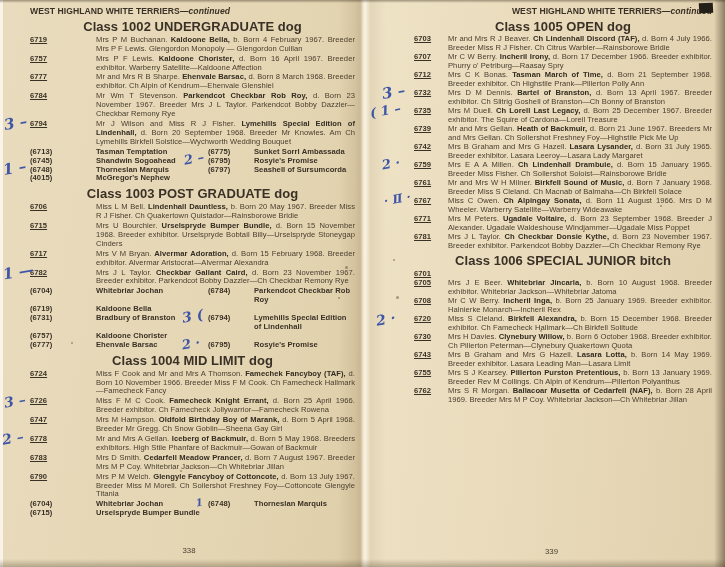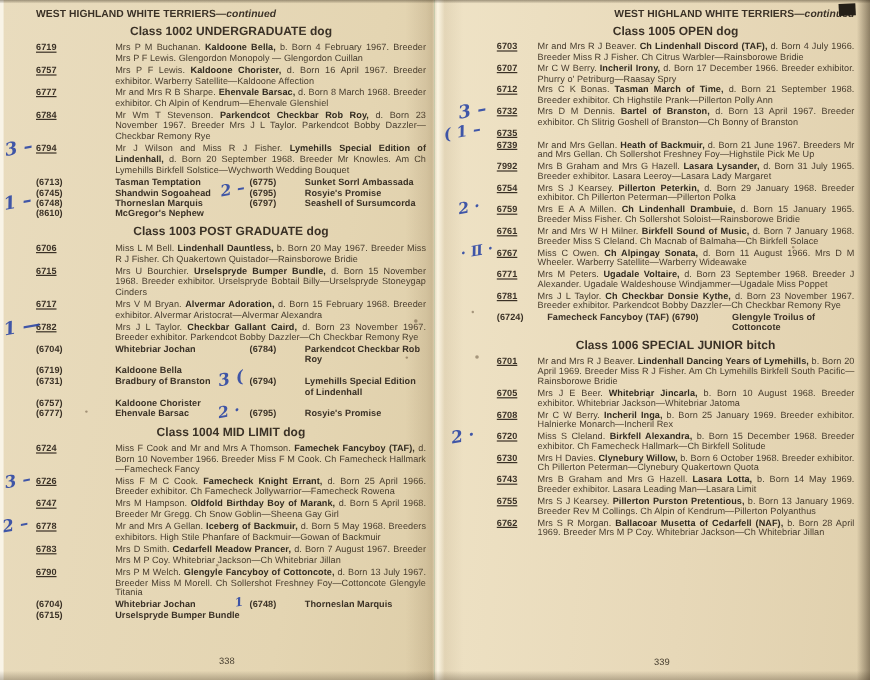--- a/index.html
+++ b/index.html
@@ -1,28 +1,28 @@
 <!DOCTYPE html>
 <html><head>
 <meta charset="utf-8">
 <style>
   html,body{margin:0;padding:0;background:#55503f;}
   .scan{position:relative;width:725px;height:567px;overflow:hidden;
-        background:#15803d;
+        background:#1d4ed8;
         font-family:"Liberation Sans",sans-serif;color:#473c2d;
         box-shadow:inset 0 -8px 14px rgba(60,45,25,.25), inset 0 6px 8px -6px rgba(40,30,15,.4);}
   .page{position:absolute;top:0;bottom:0;box-sizing:border-box;font-size:7.6px;line-height:8.9px;letter-spacing:.05px;}
   .pg-l{left:0;width:362px;padding:7px 7px 0 30px;
         background:linear-gradient(100deg,#e9dcbe,#e4d5b2 70%,#decea9);}
   .pg-r{left:362px;width:363px;padding:7px 13px 0 52px;line-height:8.5px;
         background:linear-gradient(95deg,#efe3c6,#e7d8b8 60%,#e0d0ad);}
   .page-header{font-weight:bold;font-size:8.6px;margin-bottom:7px;color:#3a3126;white-space:nowrap;}
   .pg-r .page-header{text-align:right;}
   .hdr-cont{font-style:italic;}
-  .class-heading{text-align:center;font-weight:bold;font-size:10px;margin:7px 0 4px;color:#3a3126;}
+  .class-heading{text-align:center;font-weight:bold;font-size:13px;margin:7px 0 4px;color:#3a3126;}
   .entry{display:flex;margin-bottom:1px;}
   .e-num{flex:none;font-weight:bold;position:relative;color:#3a3126;text-decoration:underline;}
   .pg-l .e-num{width:66px;}
   .pg-r .e-num{width:34px;}
   .e-body{flex:1;text-align:justify;}
   b.dog{color:#322b20;}
   .xlist{margin:1px 0 2px;}
   .xrow{display:flex;}
   .xc0{display:flex;flex:none;}
   .xc1{display:flex;flex:1;}
@@ -100,21 +100,21 @@
               <div class="xn"><span class="hand" style="left: -27px; top: -2px; font-size: 15px;">1 –</span><span>(6748)</span></div>
               <div class="xt">Thorneslan Marquis</div>
             </div>
             <div class="xc1">
               <div class="xn"><span>(6797)</span></div>
               <div class="xt">Seashell of Sursumcorda</div>
             </div>
           </div>
           <div class="xrow">
             <div class="xc0">
-              <div class="xn"><span>(8610)</span></div>
+              <div class="xn"><span>(4015)</span></div>
               <div class="xt">McGregor's Nephew</div>
             </div>
             <div class="xc1"></div>
           </div>
         </div>
         <div class="class-heading">Class 1003 POST GRADUATE dog</div>
         <div class="entry">
           <div class="e-num"><span>6706</span></div>
           <div class="e-body"><span>Miss L M Bell. </span><b class="dog">Lindenhall Dauntless,</b><span> b. Born 20 May 1967. Breeder Miss R J Fisher. Ch Quakertown Quistador—Rainsborowe Bridie</span></div>
         </div>
@@ -239,32 +239,29 @@
         <div class="entry">
           <div class="e-num"><span>6712</span></div>
           <div class="e-body"><span>Mrs C K Bonas. </span><b class="dog">Tasman March of Time,</b><span> d. Born 21 September 1968. Breeder exhibitor. Ch Highstile Prank—Pillerton Polly Ann</span></div>
         </div>
         <div class="entry">
           <div class="e-num"><span class="hand" style="left: -32px; top: -1px; font-size: 15px;">3 –</span><span>6732</span></div>
           <div class="e-body"><span>Mrs D M Dennis. </span><b class="dog">Bartel of Branston,</b><span> d. Born 13 April 1967. Breeder exhibitor. Ch Slitrig Goshell of Branston—Ch Bonny of Branston</span></div>
         </div>
         <div class="entry">
           <div class="e-num"><span class="hand" style="left: -44px; top: 0px; font-size: 13px;">( 1 –</span><span>6735</span></div>
+          <div class="e-body"><span>Mrs M Duell. </span><b class="dog">Ch Lorell Last Legacy,</b><span> d. Born 25 December 1967. Breeder exhibitor. The Squire of Cardona—Lorell Treasure</span></div>
         </div>
         <div class="entry">
           <div class="e-num"><span>6739</span></div>
           <div class="e-body"><span>Mr and Mrs Gellan. </span><b class="dog">Heath of Backmuir,</b><span> d. Born 21 June 1967. Breeders Mr and Mrs Gellan. Ch Sollershot Freshney Foy—Highstile Pick Me Up</span></div>
         </div>
         <div class="entry">
-          <div class="e-num"><span>7992</span></div>
+          <div class="e-num"><span>6742</span></div>
           <div class="e-body"><span>Mrs B Graham and Mrs G Hazell. </span><b class="dog">Lasara Lysander,</b><span> d. Born 31 July 1965. Breeder exhibitor. Lasara Leeroy—Lasara Lady Margaret</span></div>
-        </div>
-        <div class="entry">
-          <div class="e-num"><span>6754</span></div>
-          <div class="e-body"><span>Mrs S J Kearsey. </span><b class="dog">Pillerton Peterkin,</b><span> d. Born 29 January 1968. Breeder exhibitor. Ch Pillerton Peterman—Pillerton Polka</span></div>
         </div>
         <div class="entry">
           <div class="e-num"><span class="hand" style="left: -32px; top: -1px; font-size: 13px;">2 ·</span><span>6759</span></div>
           <div class="e-body"><span>Mrs E A A Millen. </span><b class="dog">Ch Lindenhall Drambuie,</b><span> d. Born 15 January 1965. Breeder Miss Fisher. Ch Sollershot Soloist—Rainsborowe Bridie</span></div>
         </div>
         <div class="entry">
           <div class="e-num"><span>6761</span></div>
           <div class="e-body"><span>Mr and Mrs W H Milner. </span><b class="dog">Birkfell Sound of Music,</b><span> d. Born 7 January 1968. Breeder Miss S Cleland. Ch Macnab of Balmaha—Ch Birkfell Solace</span></div>
         </div>
         <div class="entry">
@@ -272,36 +269,23 @@
           <div class="e-body"><span>Miss C Owen. </span><b class="dog">Ch Alpingay Sonata,</b><span> d. Born 11 August 1966. Mrs D M Wheeler. Warberry Satellite—Warberry Wideawake</span></div>
         </div>
         <div class="entry">
           <div class="e-num"><span>6771</span></div>
           <div class="e-body"><span>Mrs M Peters. </span><b class="dog">Ugadale Voltaire,</b><span> d. Born 23 September 1968. Breeder J Alexander. Ugadale Waldeshouse Windjammer—Ugadale Miss Poppet</span></div>
         </div>
         <div class="entry">
           <div class="e-num"><span>6781</span></div>
           <div class="e-body"><span>Mrs J L Taylor. </span><b class="dog">Ch Checkbar Donsie Kythe,</b><span> d. Born 23 November 1967. Breeder exhibitor. Parkendcot Bobby Dazzler—Ch Checkbar Remony Rye</span></div>
         </div>
-        <div class="xlist">
-          <div class="xrow">
-            <div class="xc0">
-              <div class="xn"><span>(6724)</span></div>
-              <div class="xt">Famecheck Fancyboy (TAF)</div>
-            </div>
-            <div class="xc1">
-              <div class="xn"><span>(6790)</span></div>
-              <div class="xt">Glengyle Troilus of Cottoncote</div>
-            </div>
-          </div>
-        </div>
         <div class="class-heading">Class 1006 SPECIAL JUNIOR bitch</div>
         <div class="entry">
           <div class="e-num"><span>6701</span></div>
-          <div class="e-body"><span>Mr and Mrs R J Beaver. </span><b class="dog">Lindenhall Dancing Years of Lymehills,</b><span> b. Born 20 April 1969. Breeder Miss R J Fisher. Am Ch Lymehills Birkfell South Pacific—Rainsborowe Bridie</span></div>
         </div>
         <div class="entry">
           <div class="e-num"><span>6705</span></div>
           <div class="e-body"><span>Mrs J E Beer. </span><b class="dog">Whitebriar Jincarla,</b><span> b. Born 10 August 1968. Breeder exhibitor. Whitebriar Jackson—Whitebriar Jatoma</span></div>
         </div>
         <div class="entry">
           <div class="e-num"><span>6708</span></div>
           <div class="e-body"><span>Mr C W Berry. </span><b class="dog">Incheril Inga,</b><span> b. Born 25 January 1969. Breeder exhibitor. Halnierke Monarch—Incheril Rex</span></div>
         </div>
         <div class="entry">

